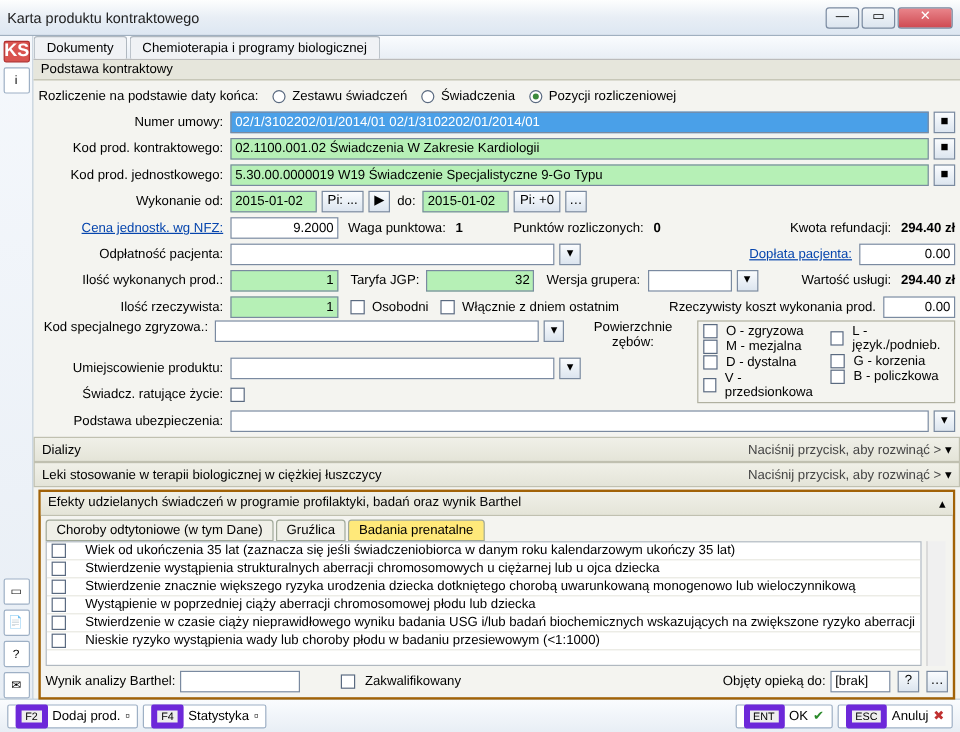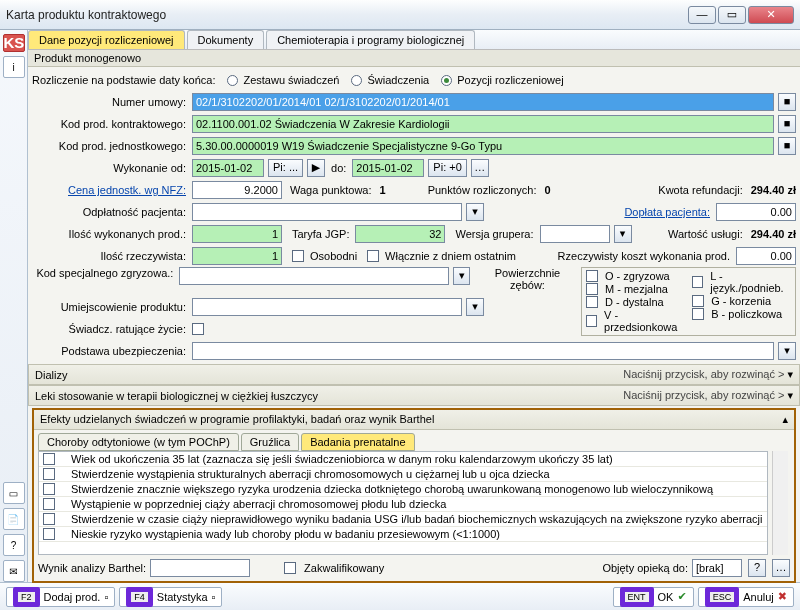--- a/index.html
+++ b/index.html
@@ -90,26 +90,25 @@
     <div class="sidebtn">i</div>
     <div class="spacer"></div>
     <div class="sidebtn">▭</div>
     <div class="sidebtn">📄</div>
     <div class="sidebtn">?</div>
     <div class="sidebtn">✉</div>
   </div>
 
   <div class="main">
     <div class="tabs">
-      <div class="tab active">Dane pozycji rozliczeniowej</div>
       <div class="tab">Dokumenty</div>
       <div class="tab">Chemioterapia i programy biologicznej</div>
     </div>
 
-    <div class="section-title">Produkt monogenowo</div>
+    <div class="section-title">Podstawa kontraktowy</div>
 
     <div class="formgrid">
       <div class="row">
         <span>Rozliczenie na podstawie daty końca:</span>
         <span class="radio"></span>
           <span>Zestawu świadczeń</span>
         <span class="radio"></span>
           <span>Świadczenia</span>
         <span class="radio sel"></span>
           <span>Pozycji rozliczeniowej</span>
@@ -253,21 +252,21 @@
       <span>Leki stosowanie w terapii biologicznej w ciężkiej łuszczycy</span>
       <span><span class="hint">Naciśnij przycisk, aby rozwinąć &gt;</span> <span>▾</span></span>
     </div>
 
     <div class="redbox">
       <div class="innerhead">
         <span>Efekty udzielanych świadczeń w programie profilaktyki, badań oraz wynik Barthel</span>
         <span>▴</span>
       </div>
       <div class="subtabs">
-        <div class="subtab">Choroby odtytoniowe (w tym POChP)</div>
+        <div class="subtab">Choroby odtytoniowe (w tym Dane)</div>
         <div class="subtab">Gruźlica</div>
         <div class="subtab active">Badania prenatalne</div>
       </div>
       <div class="checklist-wrap">
         <div class="checklist">
           <div class="checklist-body" id="checklist-body">
               <div class="chkrow">
                 <span class="chk"></span>
                 <span>Wiek od ukończenia 35 lat (zaznacza się jeśli świadczeniobiorca w danym roku kalendarzowym ukończy 35 lat)</span>
               </div>

